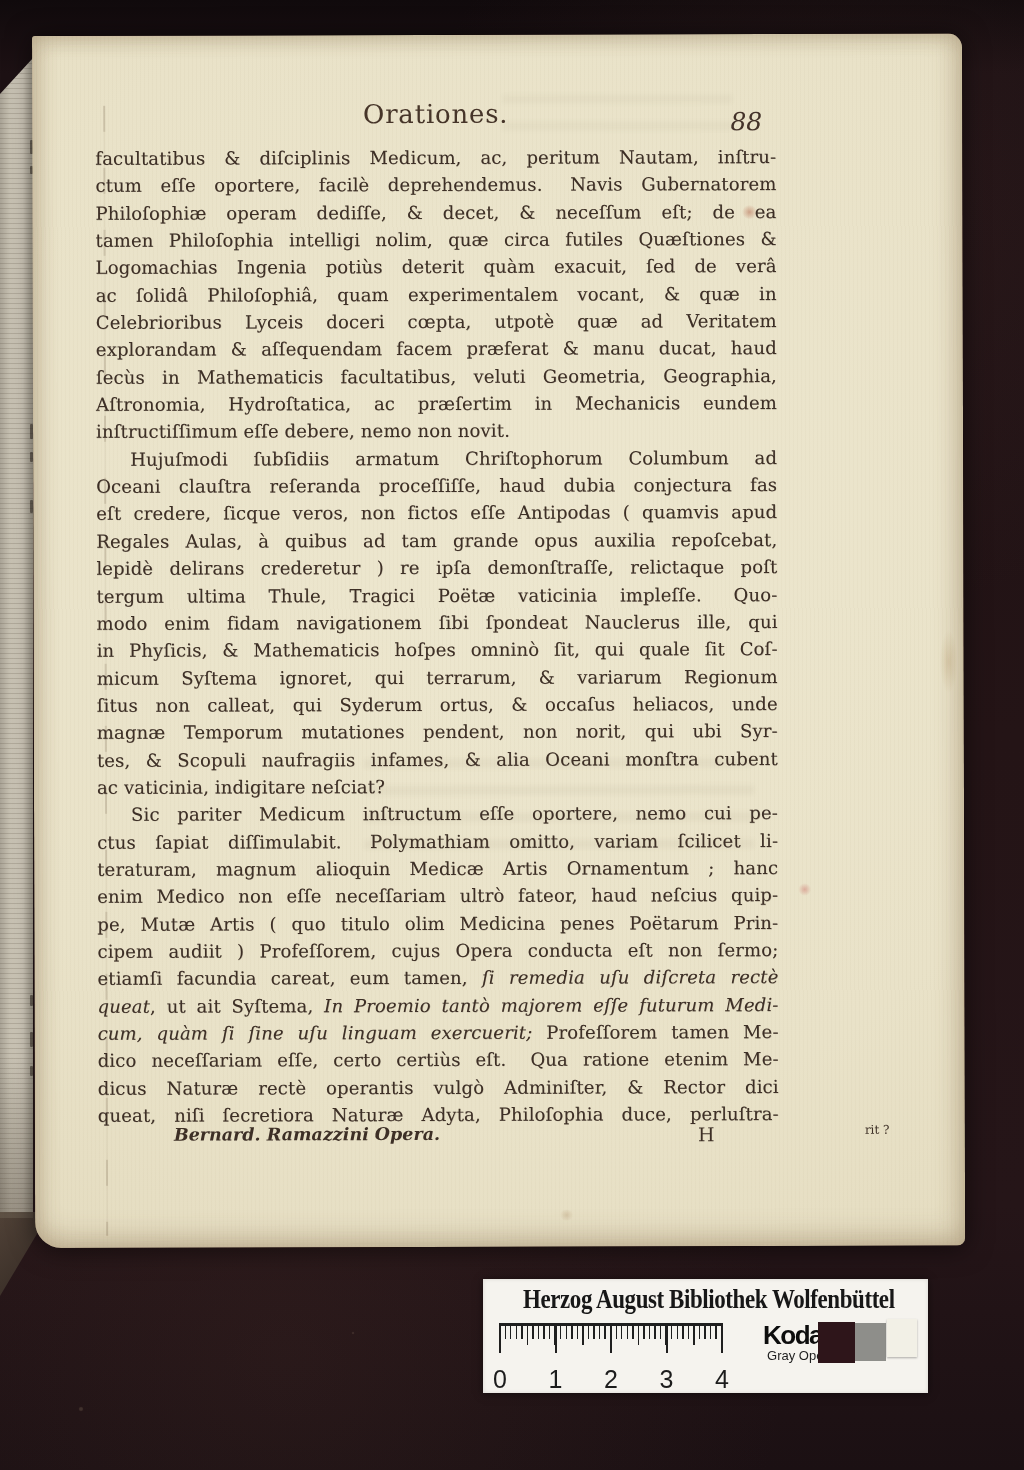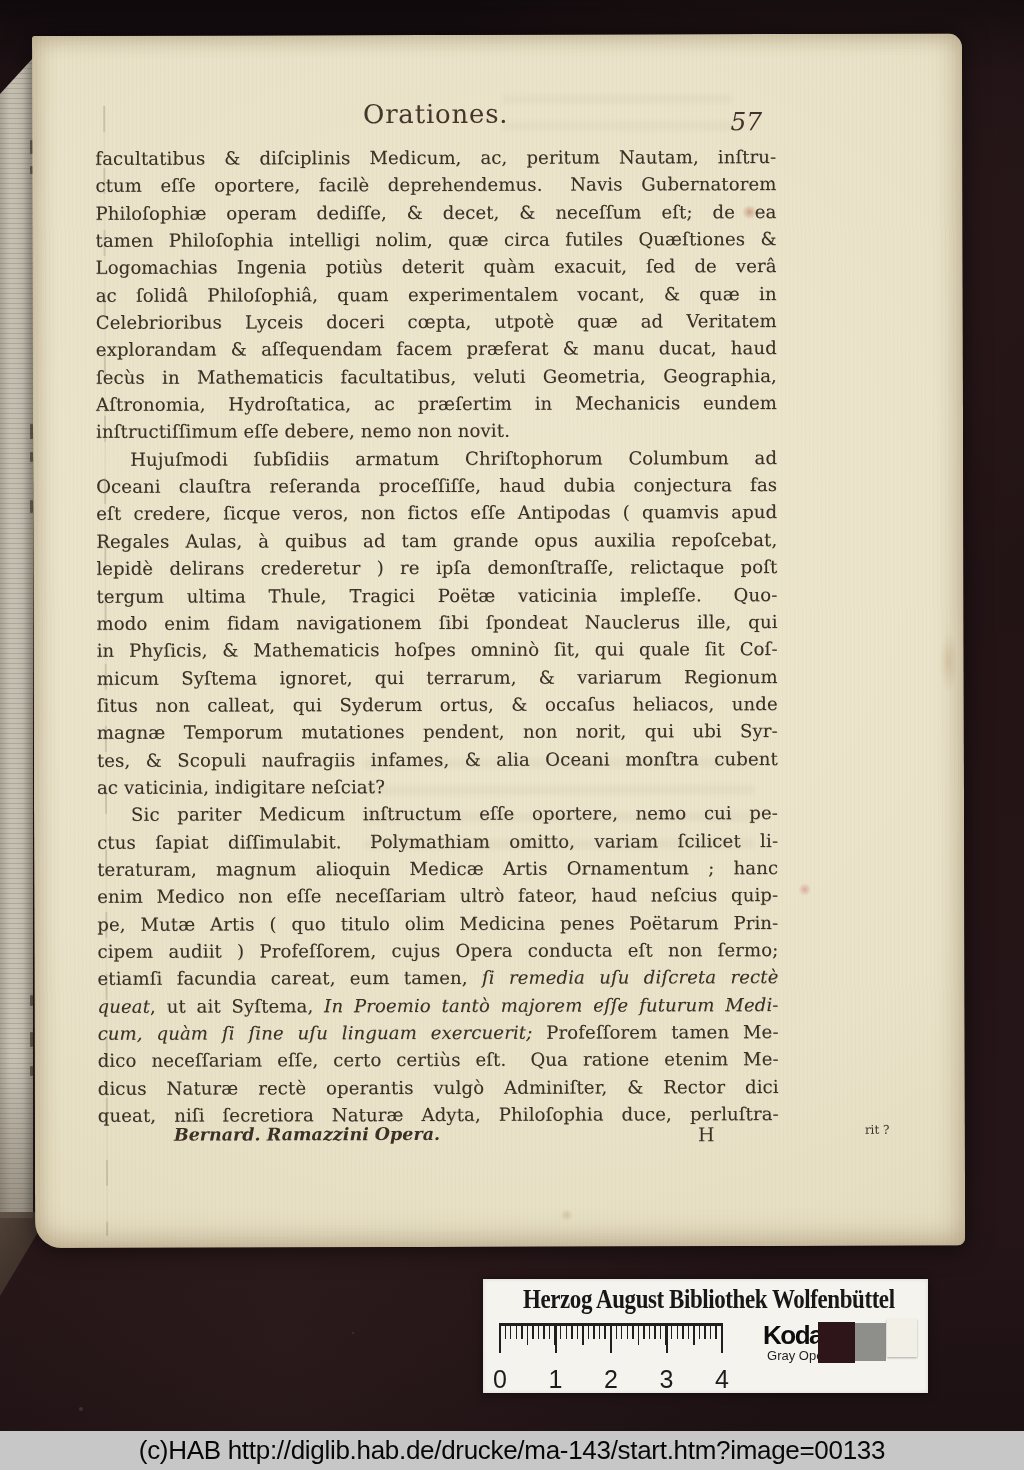--- a/index.html
+++ b/index.html
@@ -140,21 +140,21 @@
     <div class="ghost g1"></div>
     <div class="ghost g2"></div>
     <div class="stain s1"></div>
     <div class="stain s2"></div>
     <div class="stain s3"></div>
     <div class="stain s4"></div>
 
     <div class="text-col">
       <div class="head">
         <span class="head-title">Orationes.</span>
-        <span class="pagenum">57</span>
+        <span class="pagenum">88</span>
       </div>
 
       <div class="body-text">
           <div class="para">
             <div class="line"><span>facultatibus &amp; diſciplinis Medicum, ac, peritum Nautam, inſtru-</span></div>
             <div class="line"><span>ctum eſſe oportere, facilè deprehendemus.  Navis Gubernatorem</span></div>
             <div class="line"><span>Philoſophiæ operam dediſſe, &amp; decet, &amp; neceſſum eſt; de ea</span></div>
             <div class="line"><span>tamen Philoſophia intelligi nolim, quæ circa futiles Quæſtiones &amp;</span></div>
             <div class="line"><span>Logomachias Ingenia potiùs deterit quàm exacuit, ſed de verâ</span></div>
             <div class="line"><span>ac ſolidâ Philoſophiâ, quam experimentalem vocant, &amp; quæ in</span></div>
@@ -223,16 +223,13 @@
       <div class="kodak-brand">Kodak</div>
       <div class="kodak-sub">Gray Opera</div>
     </div>
     <div class="patches">
       <div class="patch" style="background: rgb(46, 21, 26);"></div>
       <div class="patch" style="background: rgb(142, 142, 138);"></div>
       <div class="patch" style="background: rgb(242, 240, 230);"></div>
     </div>
   </div>
 
-  <div class="caption">
-    <span>(c)HAB http://diglib.hab.de/drucke/ma-143/start.htm?image=00133</span>
-  </div>
 </div>
 
 </body></html>

